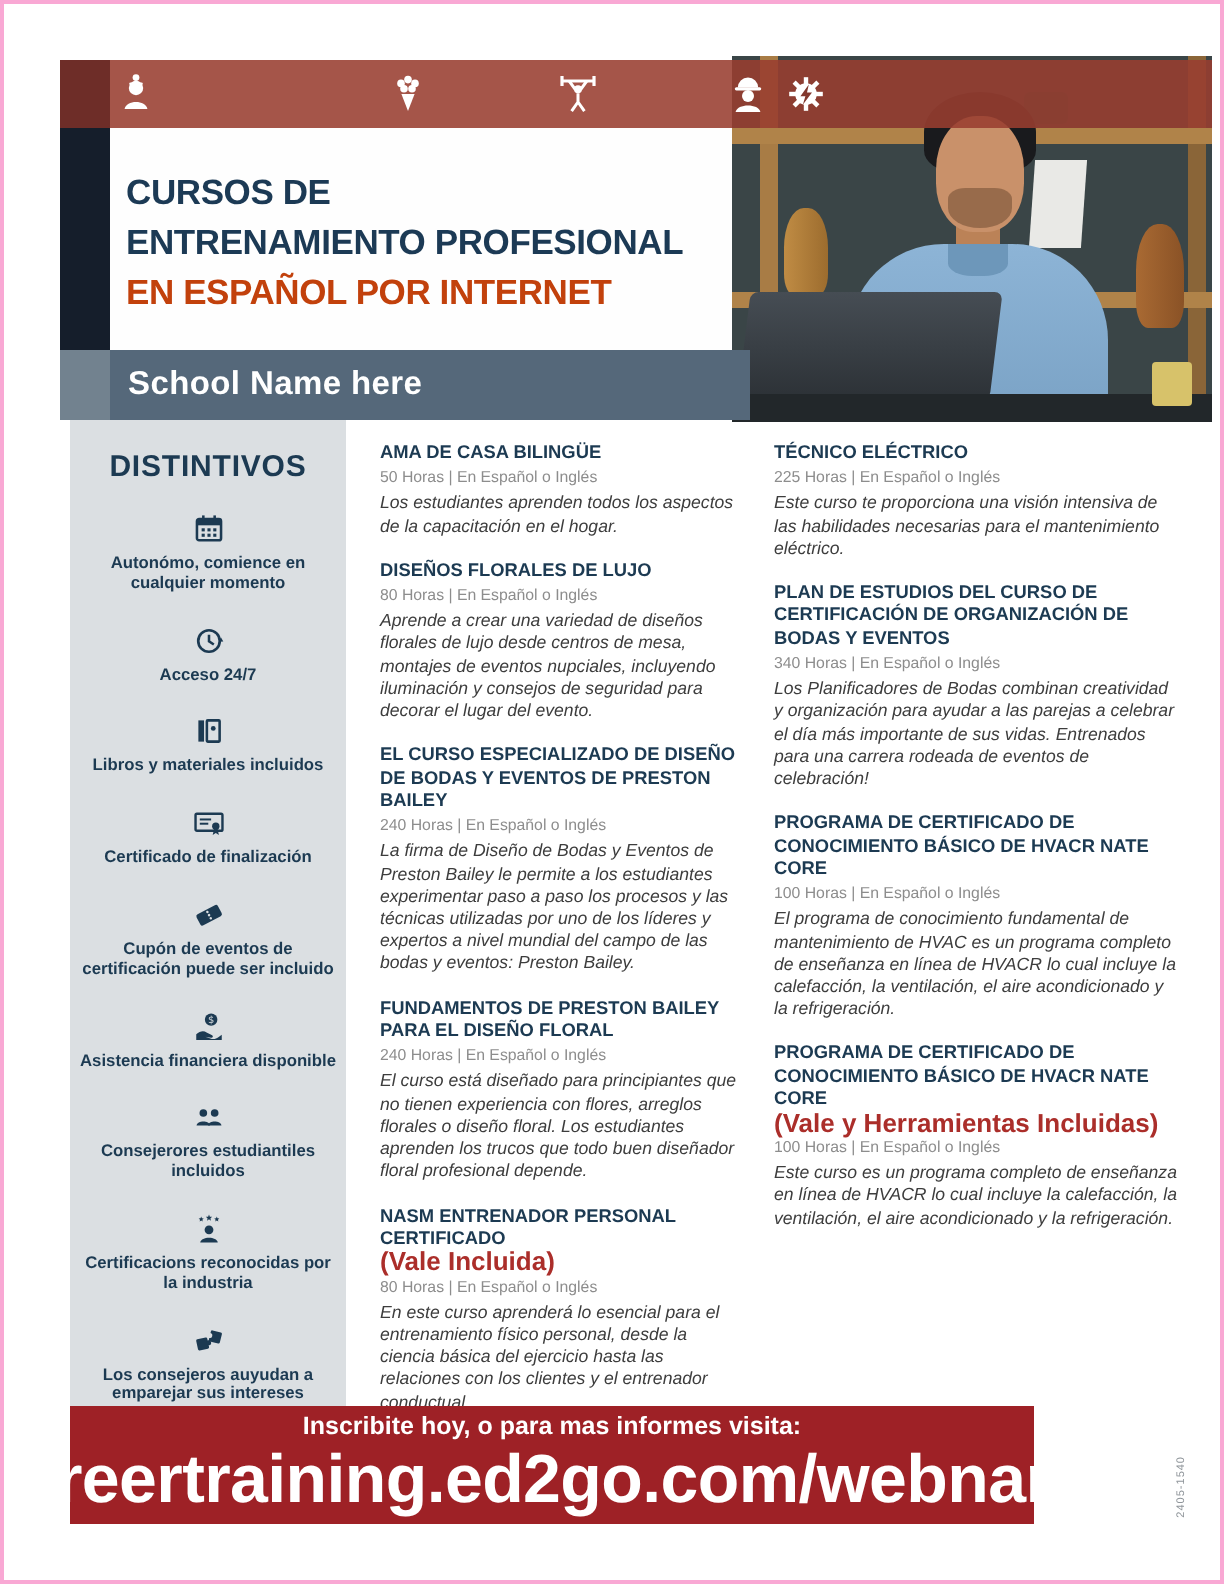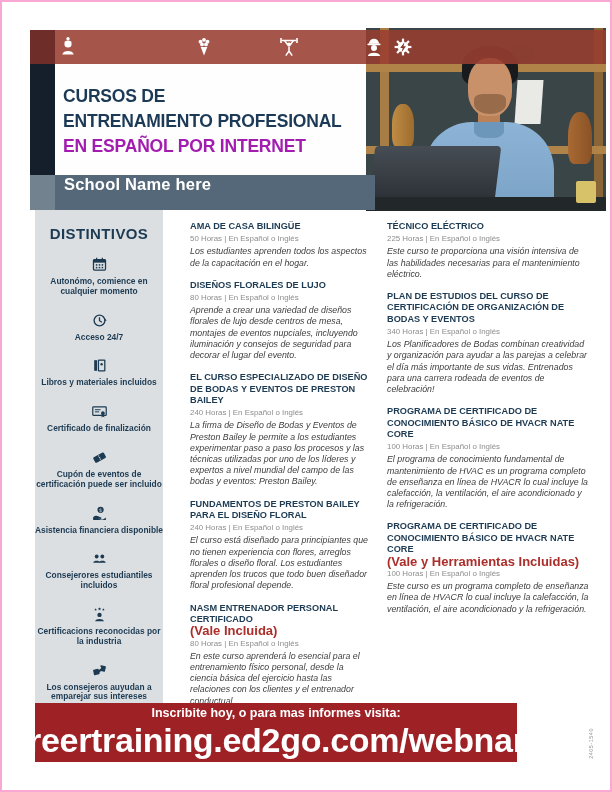--- a/index.html
+++ b/index.html
@@ -25,25 +25,25 @@
   .ph-laptop{position:absolute;left:6px;top:118px;width:126px;height:54px;background:linear-gradient(180deg,#464d54,#2c3136);border-radius:4px;transform:skewX(-7deg);}
   .ph-desk{position:absolute;left:0;right:0;bottom:0;height:14px;background:#22272a;}
   .ph-cup{position:absolute;right:10px;bottom:8px;width:20px;height:22px;background:#d7c26a;border-radius:2px;}
   .topbar{position:absolute;left:53px;top:28px;width:551px;height:34px;background:rgba(153,62,48,0.88);z-index:2;}
   .topbar .tb-icon{position:absolute;top:5px;width:24px;height:24px;}
   .corner-maroon{position:absolute;left:28px;top:28px;width:25px;height:34px;background:#6e2d28;z-index:3;}
   .strip-navy{position:absolute;left:28px;top:62px;width:25px;height:111px;background:#151e2b;z-index:3;}
   .strip-slate{position:absolute;left:28px;top:173px;width:25px;height:35px;background:#72828f;z-index:3;}
   .titlebox{position:absolute;left:53px;top:62px;width:311px;height:111px;background:#fefefe;z-index:2;padding:20px 0 0 8px;box-sizing:border-box;}
   .titlebox .t-line{font-size:17.5px;font-weight:bold;line-height:25px;color:#1c3a55;letter-spacing:-0.2px;}
-  .titlebox .t-red{color:#a21caf;}
-  .schoolbar{position:absolute;left:53px;top:173px;width:320px;height:35px;background:#55687a;z-index:2;display:flex;align-items:flex-start;padding-left:9px;box-sizing:border-box;}
+  .titlebox .t-red{color:#c2410c;}
+  .schoolbar{position:absolute;left:53px;top:173px;width:320px;height:35px;background:#55687a;z-index:2;display:flex;align-items:center;padding-left:9px;box-sizing:border-box;}
   .schoolbar span{color:#fff;font-size:16.5px;font-weight:bold;letter-spacing:.2px;}
   
-  .sidebar{position:absolute;left:33px;top:208px;width:128px;height:493px;background:#dbdfe2;z-index:1;
+  .sidebar{position:absolute;left:33px;top:208px;width:138px;height:493px;background:#dbdfe2;z-index:1;
            display:flex;flex-direction:column;align-items:center;box-sizing:border-box;padding-top:15px;}
   .sb-heading{font-size:15px;font-weight:bold;color:#1c3a52;letter-spacing:.4px;margin-bottom:14px;}
   .sb-item{display:flex;flex-direction:column;align-items:center;margin-bottom:15px;}
   .sb-item svg{width:17px;height:17px;color:#1c3a52;margin-bottom:4px;}
   .sb-label{font-size:8.4px;font-weight:bold;color:#1c3a52;line-height:9.8px;text-align:center;max-width:128px;}
   
   .col{position:absolute;top:219px;z-index:1;}
   .col1{left:188px;width:179px;}
   .col2{left:385px;width:202px;}
   .course{margin-bottom:11px;}

